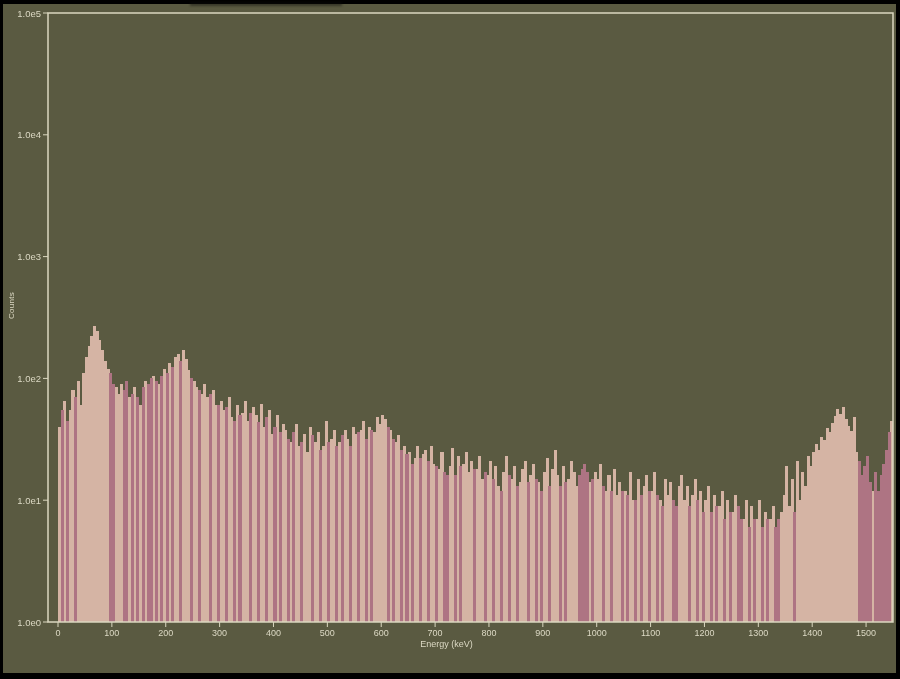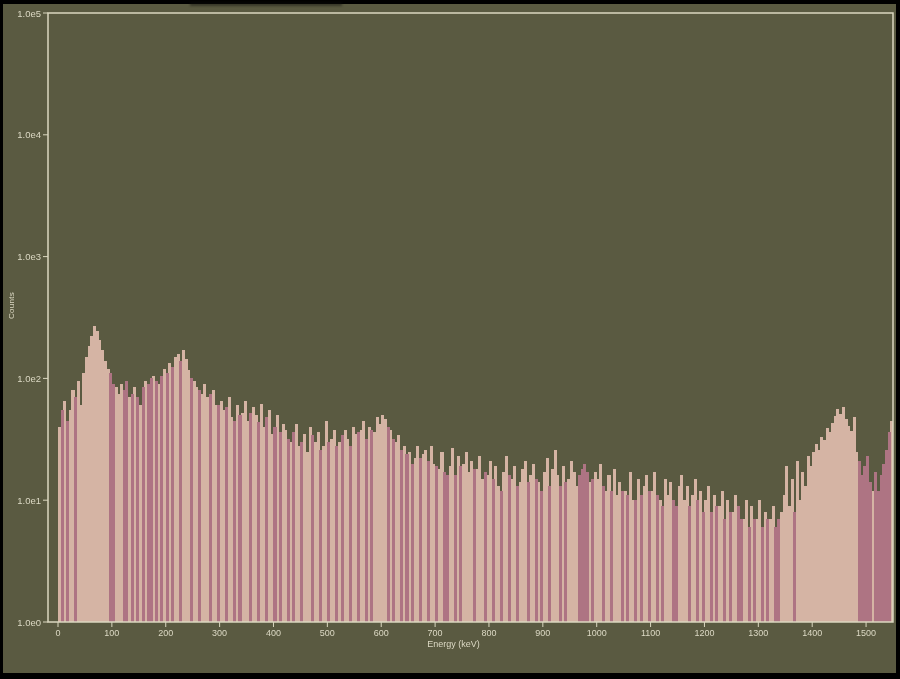--- a/index.html
+++ b/index.html
@@ -1,21 +1,21 @@
 <!DOCTYPE html>
 <html><head>
 <meta charset="utf-8">
 <style>
   html,body{margin:0;padding:0;width:900px;height:679px;background:#000;overflow:hidden;
             font-family:"Liberation Sans",sans-serif;}
   .panel{position:absolute;left:3px;top:4px;width:893px;height:669px;background:#5a5a41;}
   .chart-svg{position:absolute;left:0;top:0;}
   .y-title{position:absolute;left:7px;top:319px;transform:rotate(-90deg);
            transform-origin:0 0;color:#dcd9c4;font-size:8px;letter-spacing:0.3px;white-space:nowrap;}
-  .x-title{position:absolute;left:7px;top:639px;width:893px;text-align:center;
+  .x-title{position:absolute;left:0;top:639px;width:893px;text-align:center;
            color:#dcd9c4;font-size:9px;}
   .artifact{position:absolute;left:190px;top:2px;width:152px;height:4px;
             background:rgba(10,10,8,0.45);filter:blur(1px);}
 </style>
 </head>
 <body>
 
 <div class="panel"></div>
 <div class="artifact"></div>
 

